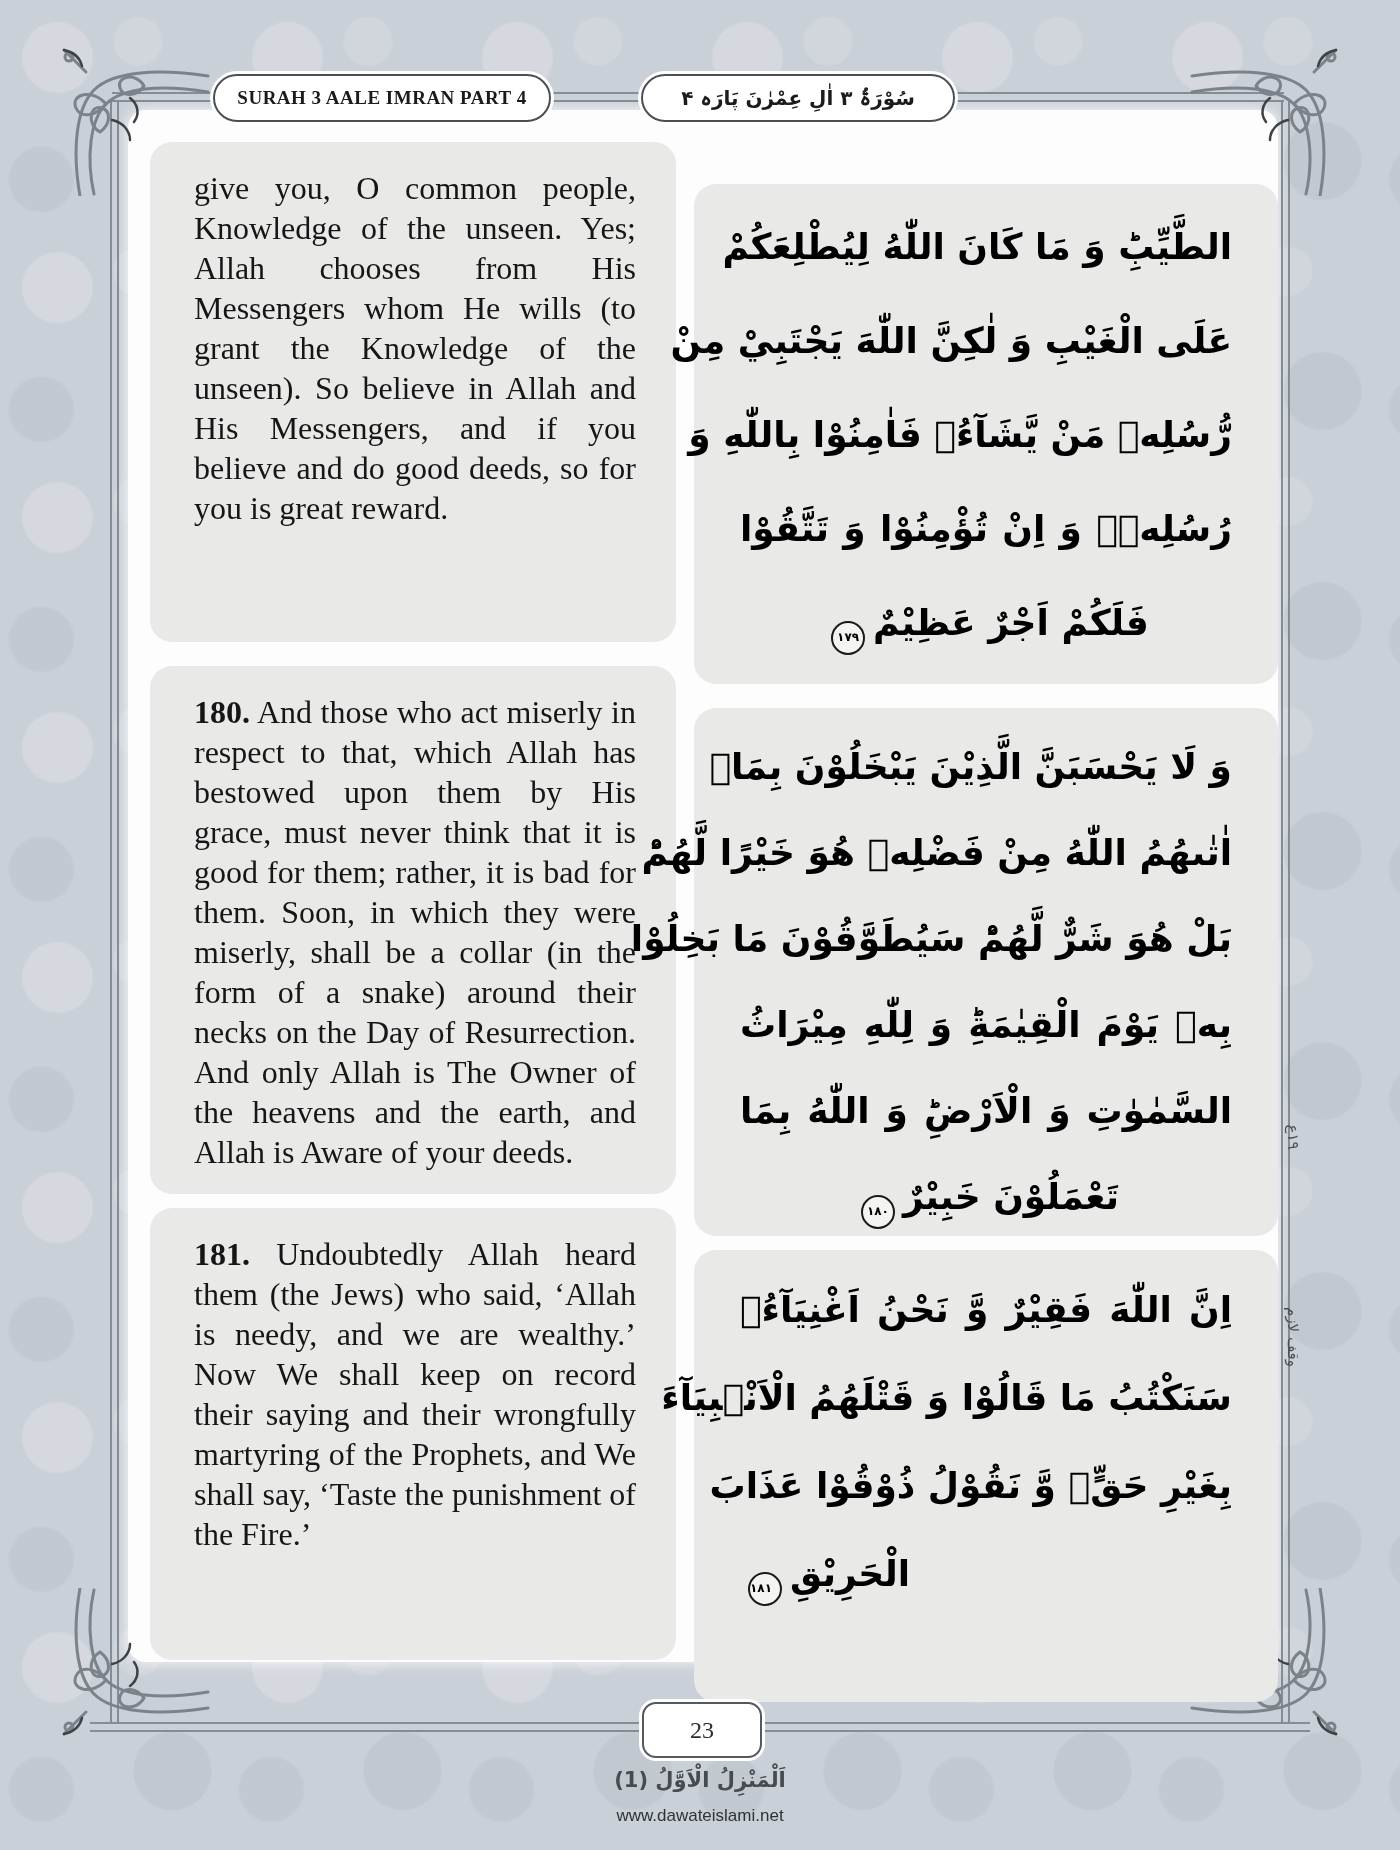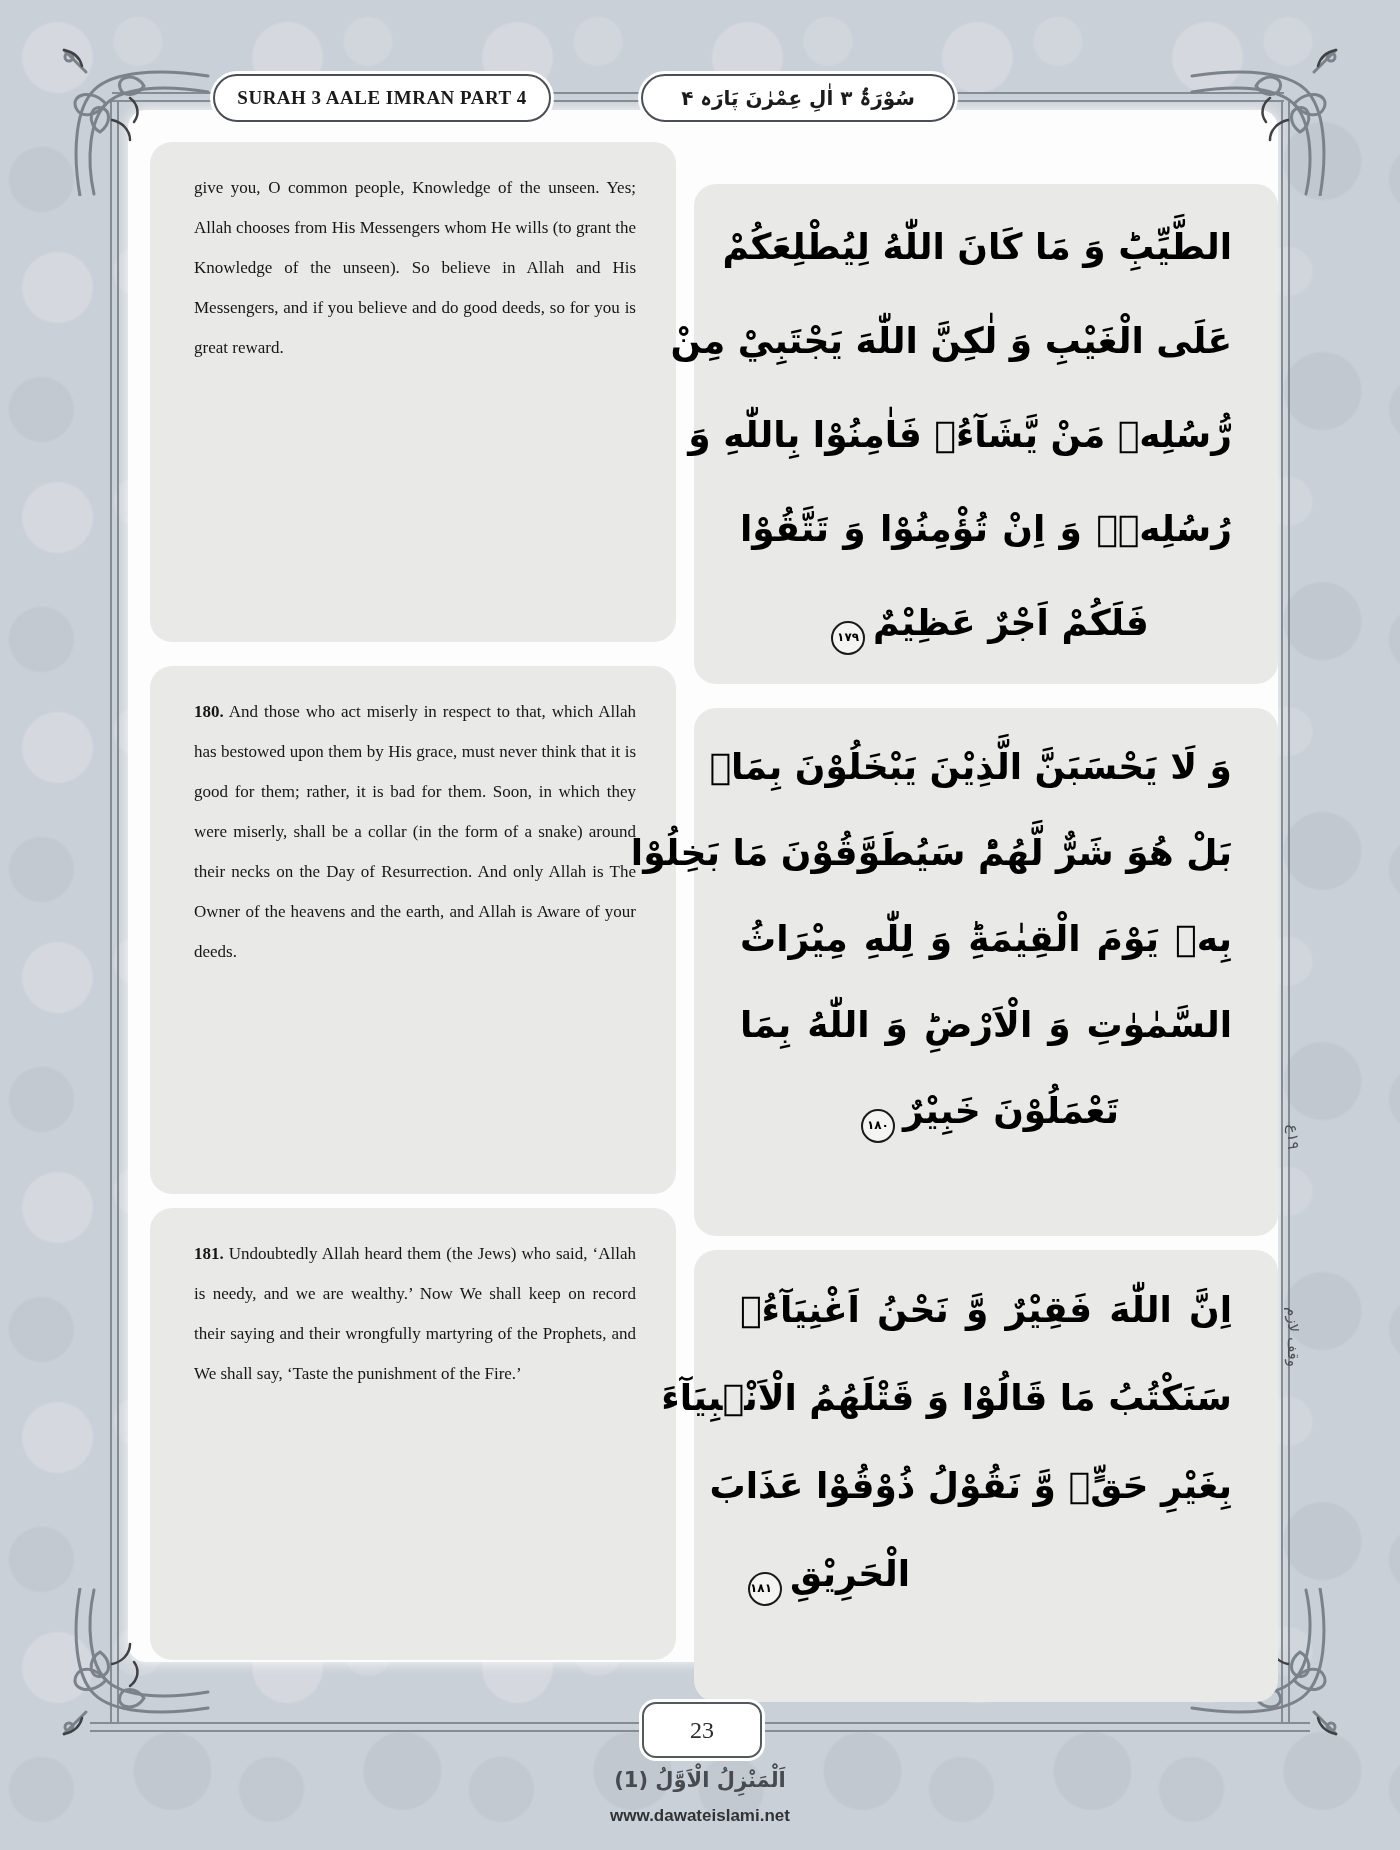--- a/index.html
+++ b/index.html
@@ -43,21 +43,21 @@
   .pill.right{left:641px; width:310px; font-family:"DejaVu Sans", sans-serif; font-weight:bold; font-size:20px; direction:rtl;}
   
   .cell{position:absolute; background:#e9e9e8; border-radius:22px;}
   .cell.en{left:150px; width:526px; padding:0; box-sizing:border-box;}
   .cell.ar{left:694px; width:584px; box-sizing:border-box;}
   .r1{top:142px; height:500px;}
   .r2{top:666px; height:528px;}
   .r3{top:1208px; height:452px;}
   .en p{
     margin:0; padding:26px 40px 0 44px;
-    font-size:17px; line-height:40px; text-align:justify; text-align-last:left;
+    font-size:32px; line-height:40px; text-align:justify; text-align-last:left;
     color:#161616;
   }
   .en p b{font-weight:bold;}
   .ar{direction:rtl; font-family:"DejaVu Sans", sans-serif; font-weight:bold; padding:16px 46px 0 46px;margin-top:42px;}
   .aline{
     font-size:36px; height:86px; line-height:86px; white-space:nowrap;
     text-align:justify; text-align-last:justify; color:#000;
   }
   .cell.ar.r1 .aline{height:94px; line-height:94px;}
   .cell.ar.r3 .aline{height:88px; line-height:88px;}
@@ -83,21 +83,21 @@
     display:flex; align-items:center; justify-content:center;
     font-size:24px; color:#2c2c2c; box-shadow:0 0 0 3px #fff;
   }
   .manzil{
     position:absolute; left:0; top:1768px; width:1400px; text-align:center;
     font-family:"DejaVu Sans", sans-serif; font-weight:bold; font-size:21px; color:#474a4f;
     direction:rtl;
   }
   .website{
     position:absolute; left:0; top:1806px; width:1400px; text-align:center;
-    font-family:"Liberation Sans", sans-serif; font-weight:bold; font-size:17px; color:#303336;
+    font-family:"Liberation Sans", sans-serif; font-weight:normal; font-size:17px; color:#303336;
   }
 </style>
 </head>
 <body>
 
 <div class="page">
 
   <div class="backing"></div>
   <div class="hline top"></div>
   <div class="hline bottom"></div>
@@ -185,20 +185,21 @@
     <div class="aline">رُّسُلِهٖ مَنْ يَّشَآءُ۪ فَاٰمِنُوْا بِاللّٰهِ وَ</div>
     <div class="aline">رُسُلِهٖۚ وَ اِنْ تُؤْمِنُوْا وَ تَتَّقُوْا</div>
     <div class="aline center"><span>فَلَكُمْ اَجْرٌ عَظِيْمٌ</span><span class="ayah"><span>۱۷۹</span></span></div>
   </div>
 
   <div class="cell en r2">
     <p><b>180.</b> <span>And those who act miserly in respect to that, which Allah has bestowed upon them by His grace, must never think that it is good for them; rather, it is bad for them. Soon, in which they were miserly, shall be a collar (in the form of a snake) around their necks on the Day of Resurrection. And only Allah is The Owner of the heavens and the earth, and Allah is Aware of your deeds.</span></p>
   </div>
   <div class="cell ar r2">
     <div class="aline">وَ لَا يَحْسَبَنَّ الَّذِيْنَ يَبْخَلُوْنَ بِمَاۤ</div>
+    <div class="aline">اٰتٰىهُمُ اللّٰهُ مِنْ فَضْلِهٖ هُوَ خَيْرًا لَّهُمْؕ</div>
     <div class="aline">بَلْ هُوَ شَرٌّ لَّهُمْؕ سَيُطَوَّقُوْنَ مَا بَخِلُوْا</div>
     <div class="aline">بِهٖ يَوْمَ الْقِيٰمَةِؕ وَ لِلّٰهِ مِيْرَاثُ</div>
     <div class="aline">السَّمٰوٰتِ وَ الْاَرْضِؕ وَ اللّٰهُ بِمَا</div>
     <div class="aline center"><span>تَعْمَلُوْنَ خَبِيْرٌ</span><span class="ayah"><span>۱۸۰</span></span></div>
   </div>
 
   <div class="cell en r3">
     <p><b>181.</b> <span>Undoubtedly Allah heard them (the Jews) who said, ‘Allah is needy, and we are wealthy.’ Now We shall keep on record their saying and their wrongfully martyring of the Prophets, and We shall say, ‘Taste the punishment of the Fire.’</span></p>
   </div>
   <div class="cell ar r3">

